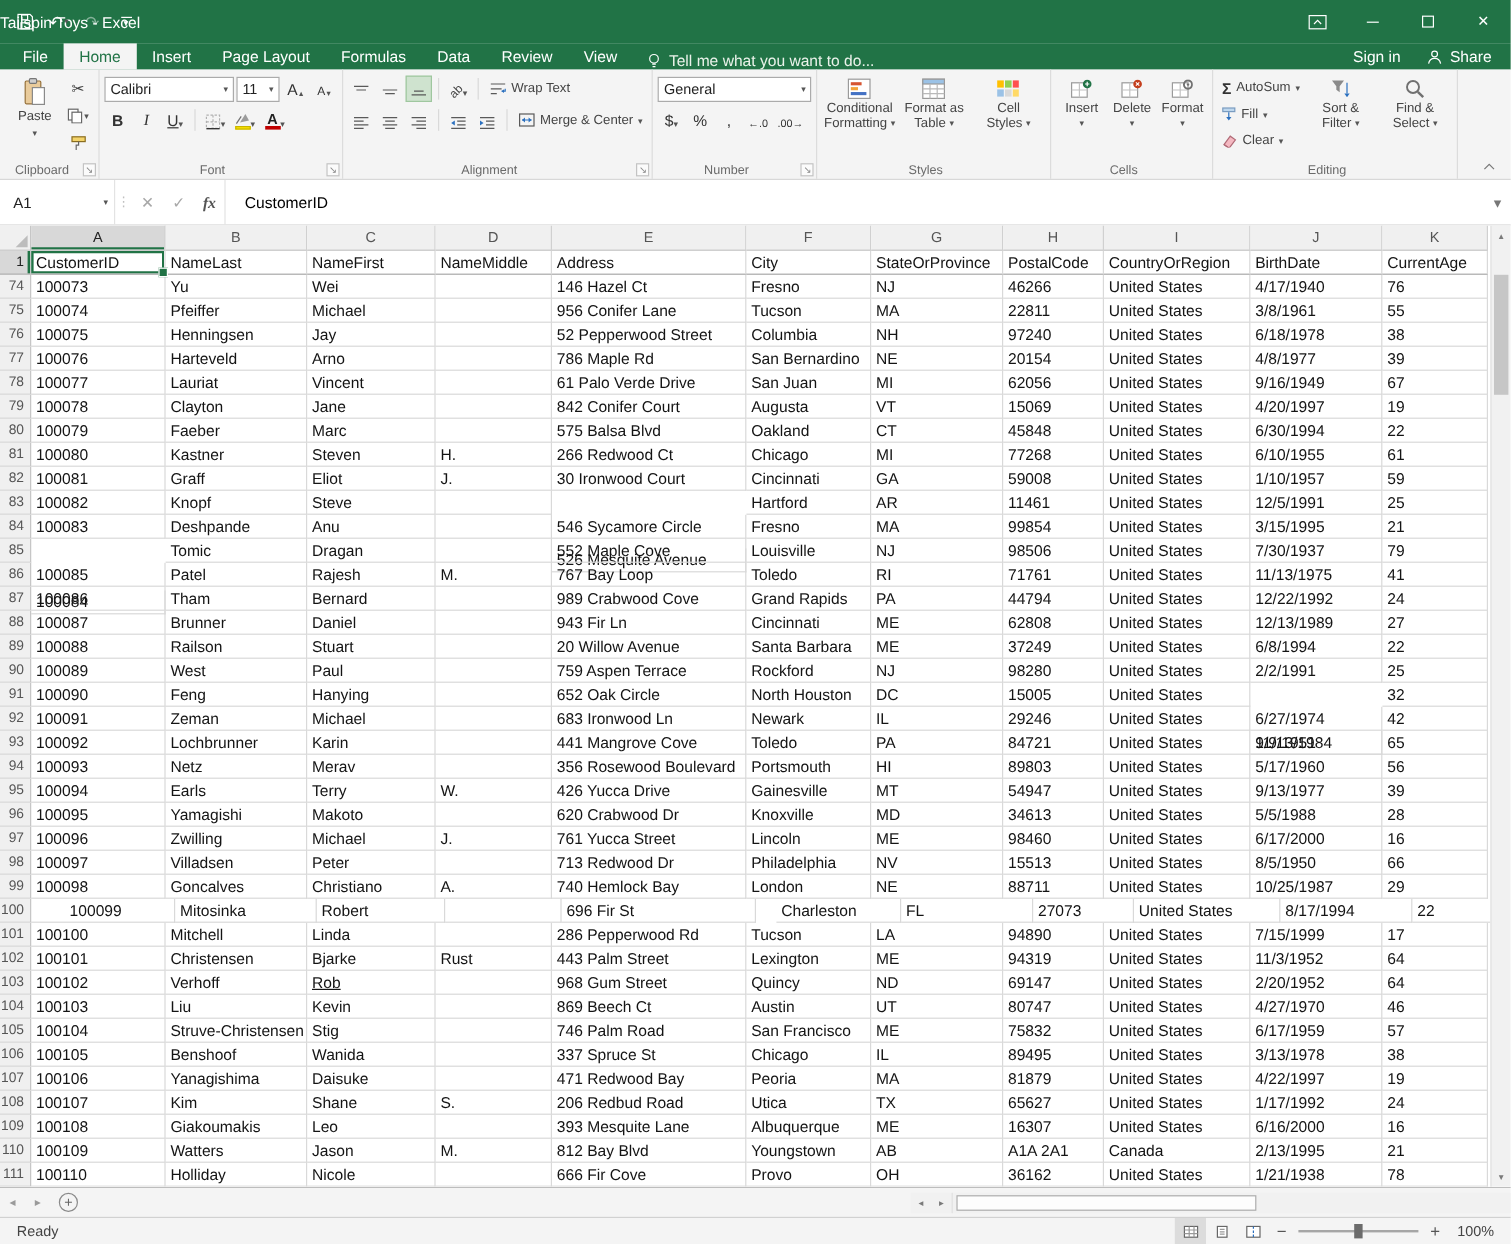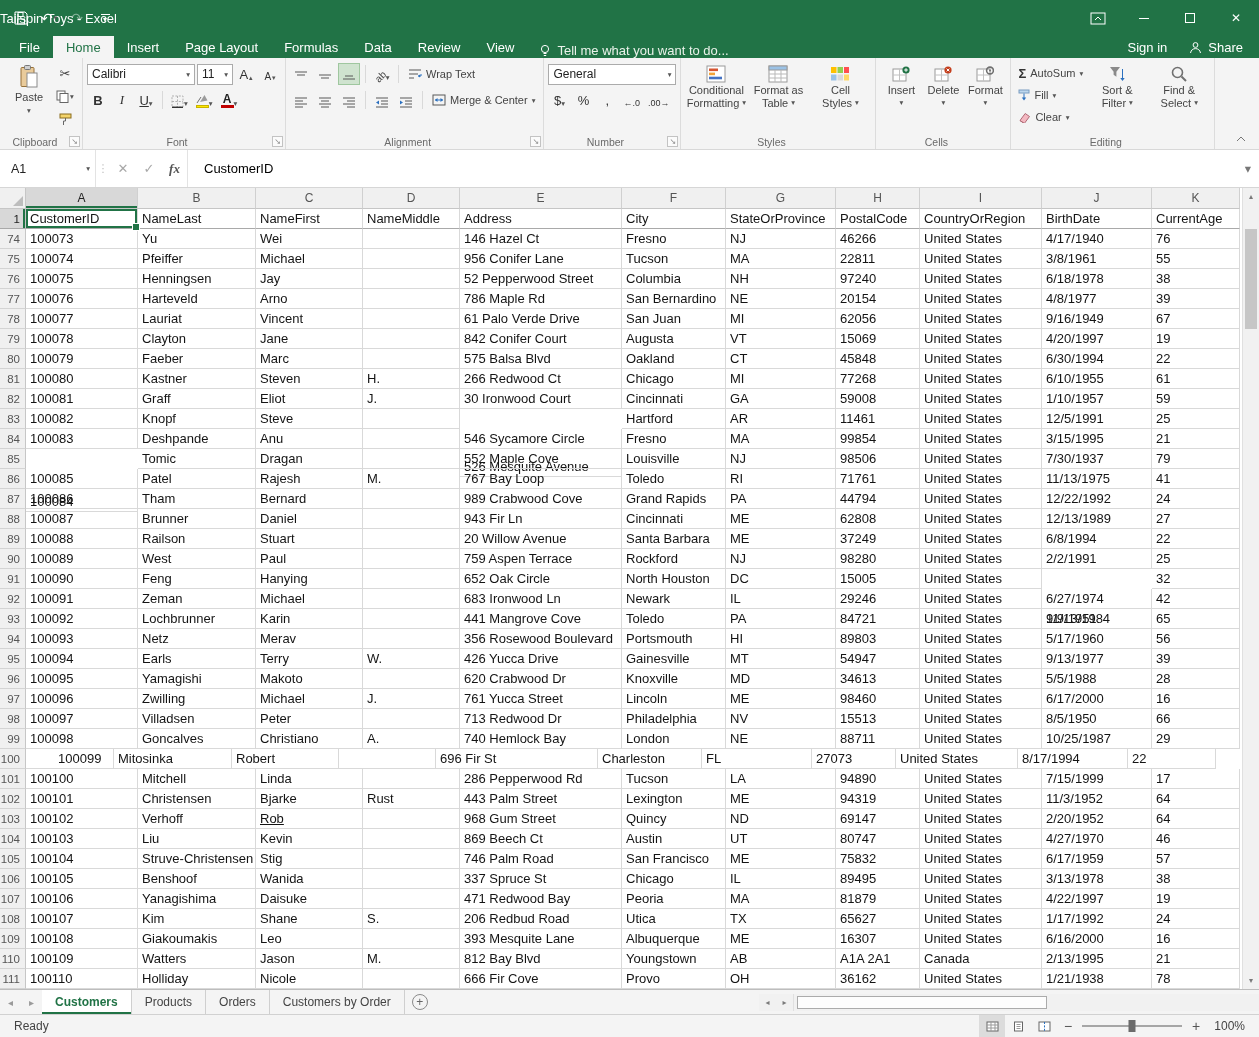--- a/index.html
+++ b/index.html
@@ -948,26 +948,26 @@
         <div class="cell" style="width: 162px;">740 Hemlock Bay</div>
         <div class="cell" style="width: 104px;">London</div>
         <div class="cell" style="width: 110px;">NE</div>
         <div class="cell" style="width: 84px;">88711</div>
         <div class="cell" style="width: 122px;">United States</div>
         <div class="cell" style="width: 110px;">10/25/1987</div>
         <div class="cell" style="width: 88px;">29</div>
       </div>
       <div class="grow">
         <div class="rh">100</div>
-        <div class="cell" style="width: 88px; padding-left: 32px;">100099</div>
+        <div class="cell" style="width: 120px; padding-left: 32px;">100099</div>
         <div class="cell" style="width: 118px;">Mitosinka</div>
         <div class="cell" style="width: 107px;">Robert</div>
         <div class="cell" style="width: 97px;"></div>
         <div class="cell" style="width: 162px;">696 Fir St</div>
-        <div class="cell" style="width: 104px;">Charleston</div>
+        <div class="cell" style="width: 104px; margin-left: 17px;">Charleston</div>
         <div class="cell" style="width: 110px;">FL</div>
         <div class="cell" style="width: 84px;">27073</div>
         <div class="cell" style="width: 122px;">United States</div>
         <div class="cell" style="width: 110px;">8/17/1994</div>
         <div class="cell" style="width: 88px;">22</div>
       </div>
       <div class="grow">
         <div class="rh">101</div>
         <div class="cell" style="width: 112px;">100100</div>
         <div class="cell" style="width: 118px;">Mitchell</div>
@@ -1127,26 +1127,20 @@
     <div class="vtrack">
         <div class="vthumb"></div>
       </div>
     <div class="sarrow">▾</div>
   </div>
 </div>
 
 <div class="stabs">
   <div class="stnav">◂</div>
   <div class="stnav">▸</div>
-  <div class="stablist">
-      <div class="stab active">Customers</div>
-      <div class="stab">Products</div>
-      <div class="stab">Orders</div>
-      <div class="stab">Customers by Order</div>
-    </div>
   <div class="newsheet">
       <span class="pluscirc">+</span>
     </div>
   <div class="hscroll">
     <span class="hnav">◂</span>
     <span class="hnav">▸</span>
     <div class="htrack">
         <div class="hthumb"></div>
       </div>
   </div>

